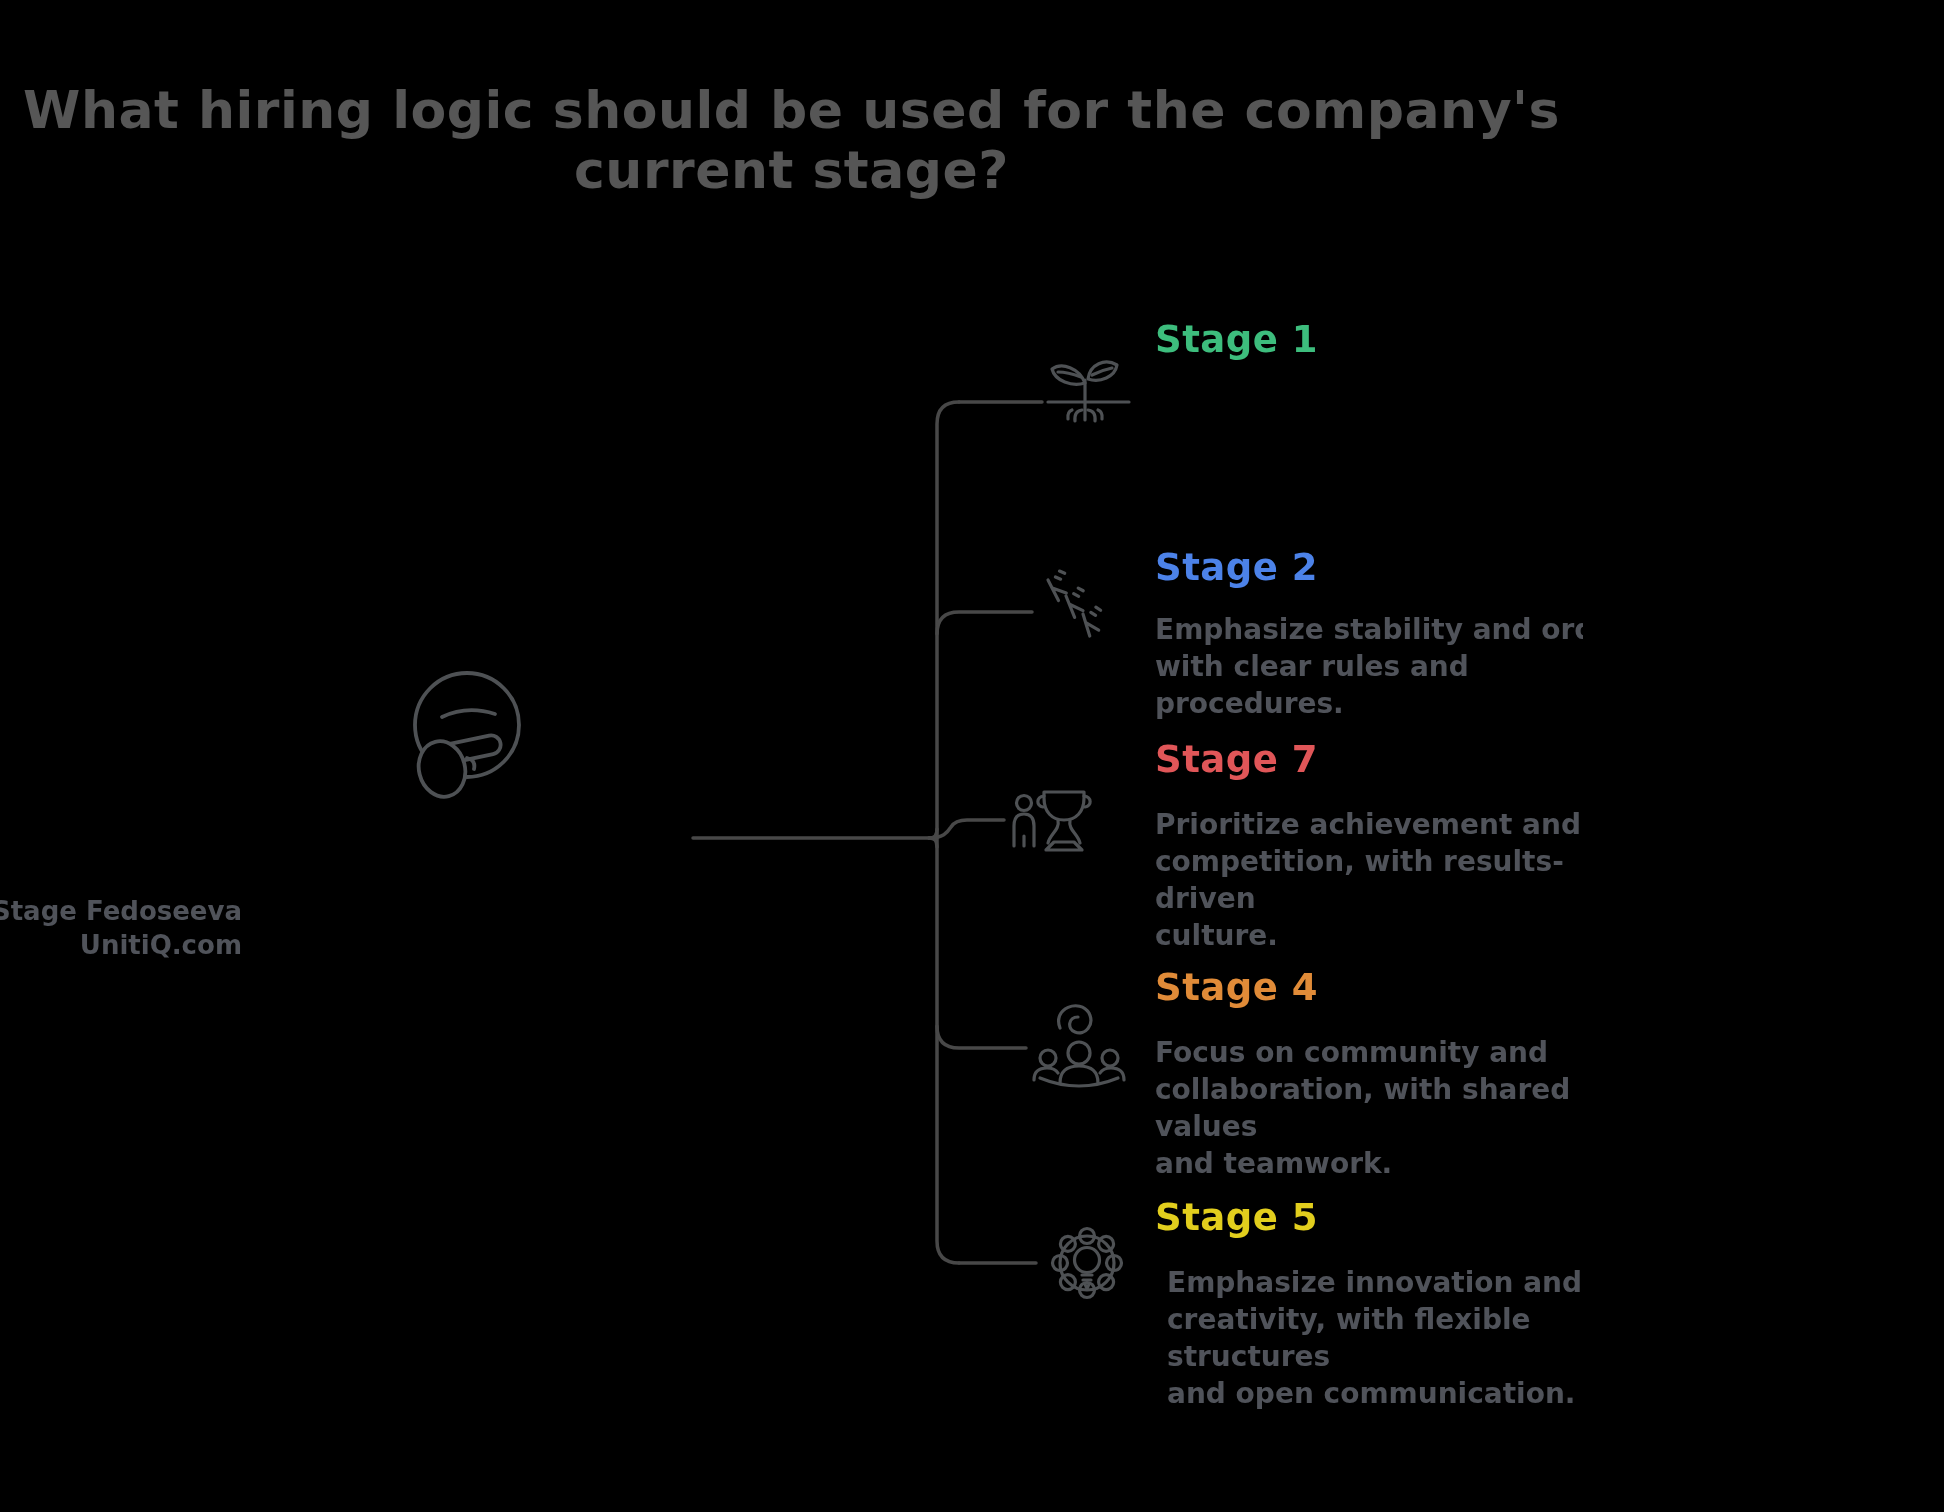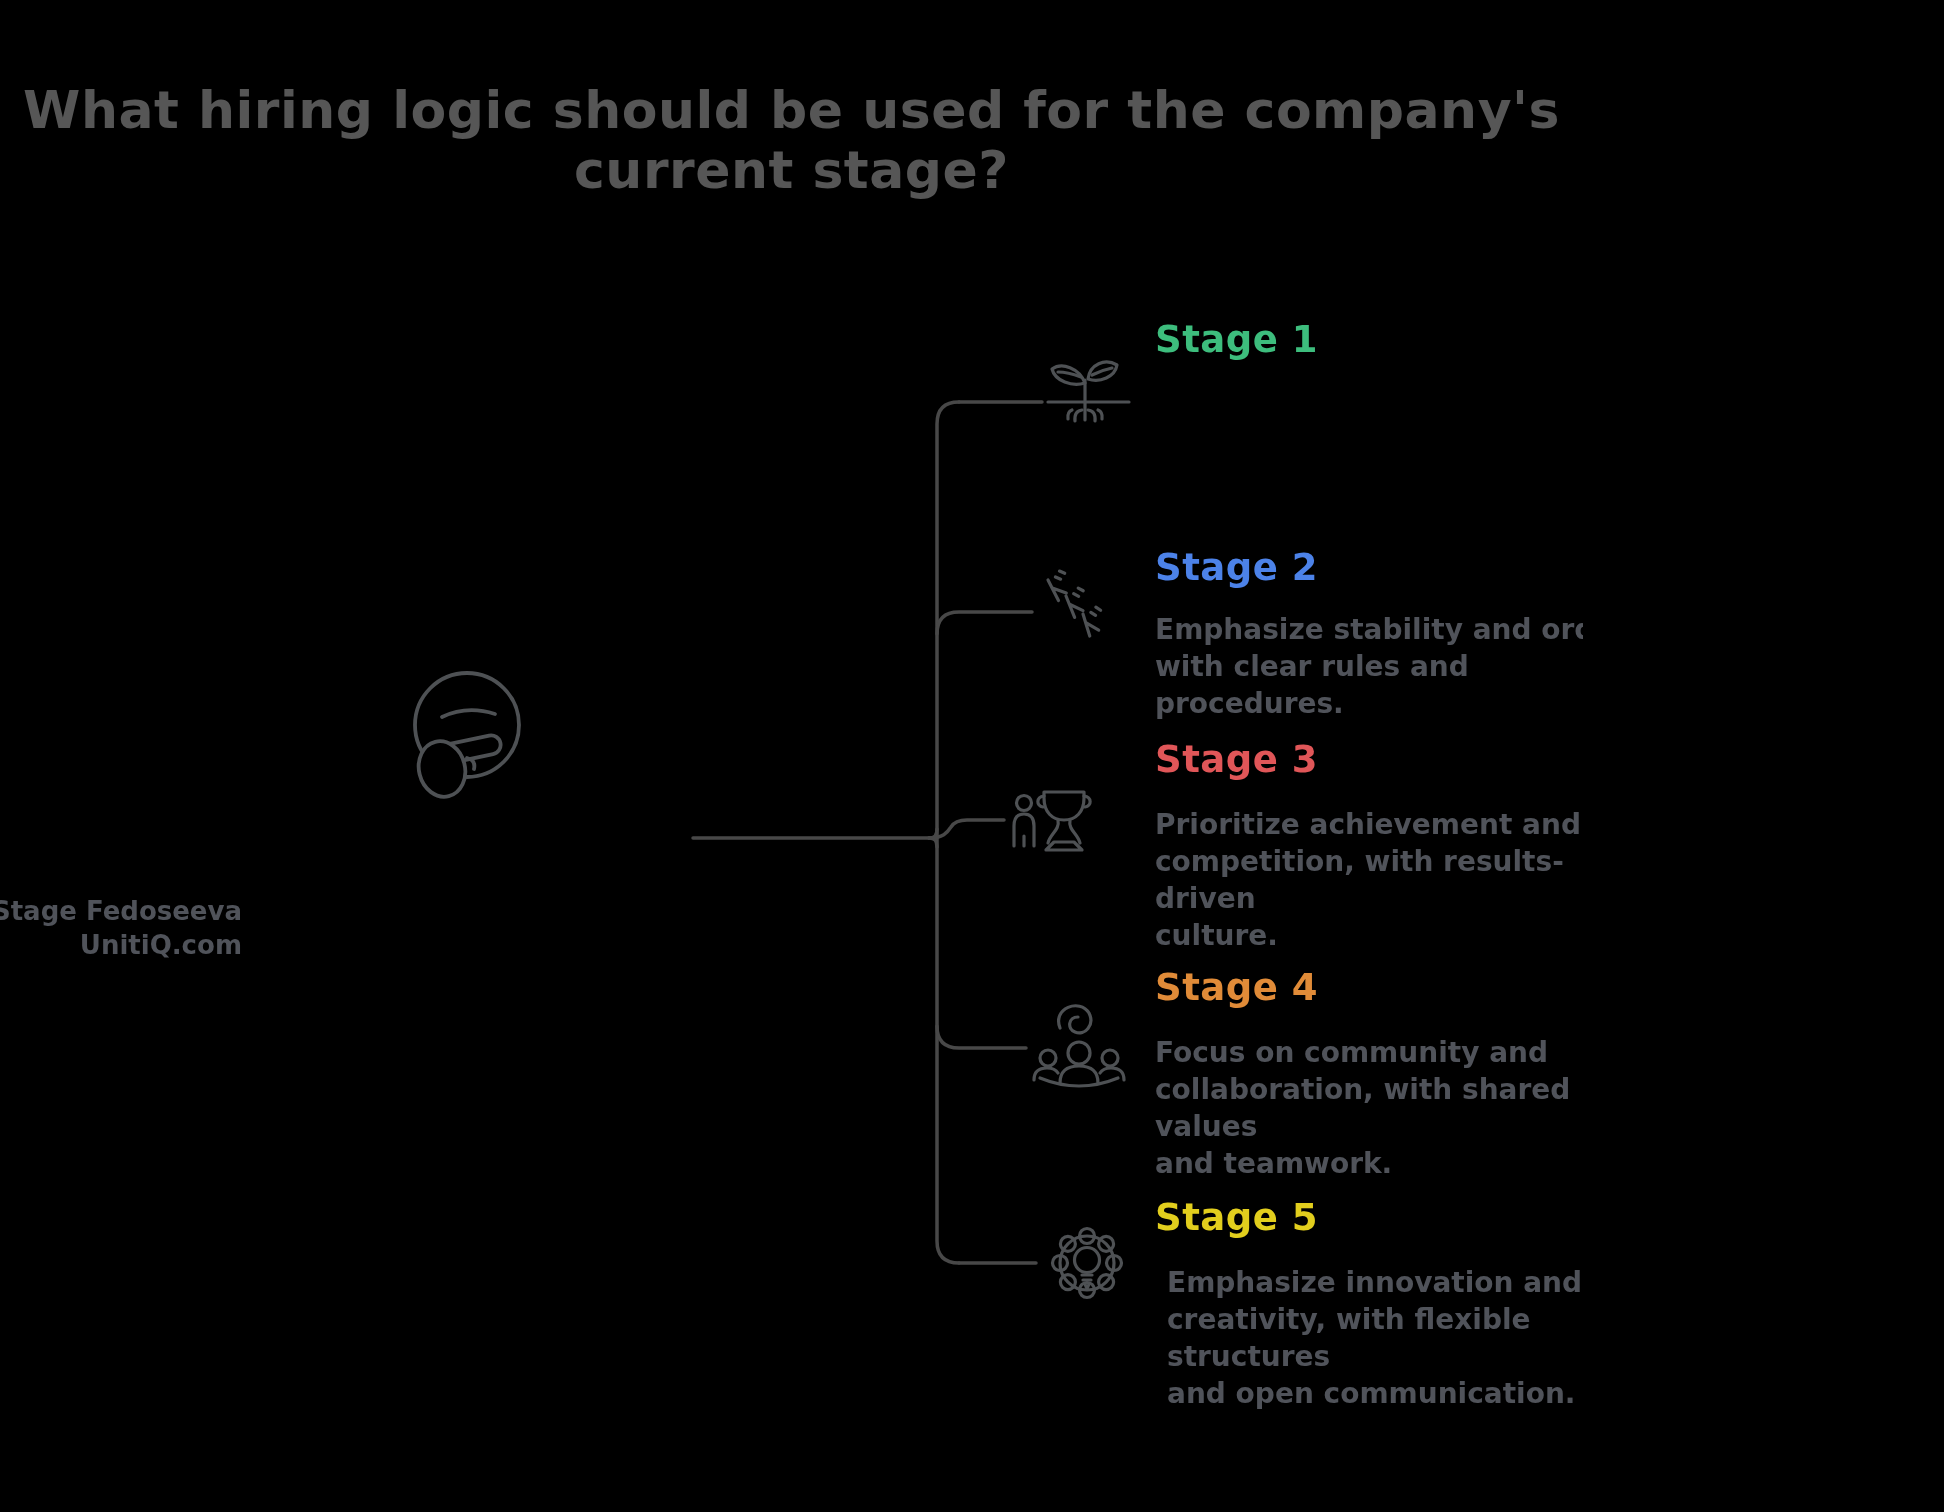--- a/index.html
+++ b/index.html
@@ -142,21 +142,21 @@
 
   <div class="attribution" style="color: rgb(80, 83, 90);">by Stage Fedoseeva
 UnitiQ.com</div>
 
   <div class="stage-title" style="top: 318px; color: rgb(61, 189, 125);">Stage 1</div>
 
   <div class="stage-title" style="top: 546px; color: rgb(76, 130, 232);">Stage 2</div>
   <div class="stage-desc" style="top: 611px; color: rgb(80, 83, 90);">Emphasize stability and order,
 with clear rules and procedures.</div>
 
-  <div class="stage-title" style="top: 738px; color: rgb(224, 86, 88);">Stage 3</div>
+  <div class="stage-title" style="top: 738px; color: rgb(224, 86, 88);">Stage 7</div>
   <div class="stage-desc" style="top: 806px; color: rgb(80, 83, 90);">Prioritize achievement and
 competition, with results-driven
 culture.</div>
 
   <div class="stage-title" style="top: 966px; color: rgb(224, 139, 56);">Stage 4</div>
   <div class="stage-desc" style="top: 1034px; color: rgb(80, 83, 90);">Focus on community and
 collaboration, with shared values
 and teamwork.</div>
 
   <div class="stage-title" style="top: 1196px; color: rgb(226, 206, 29);">Stage 5</div>

